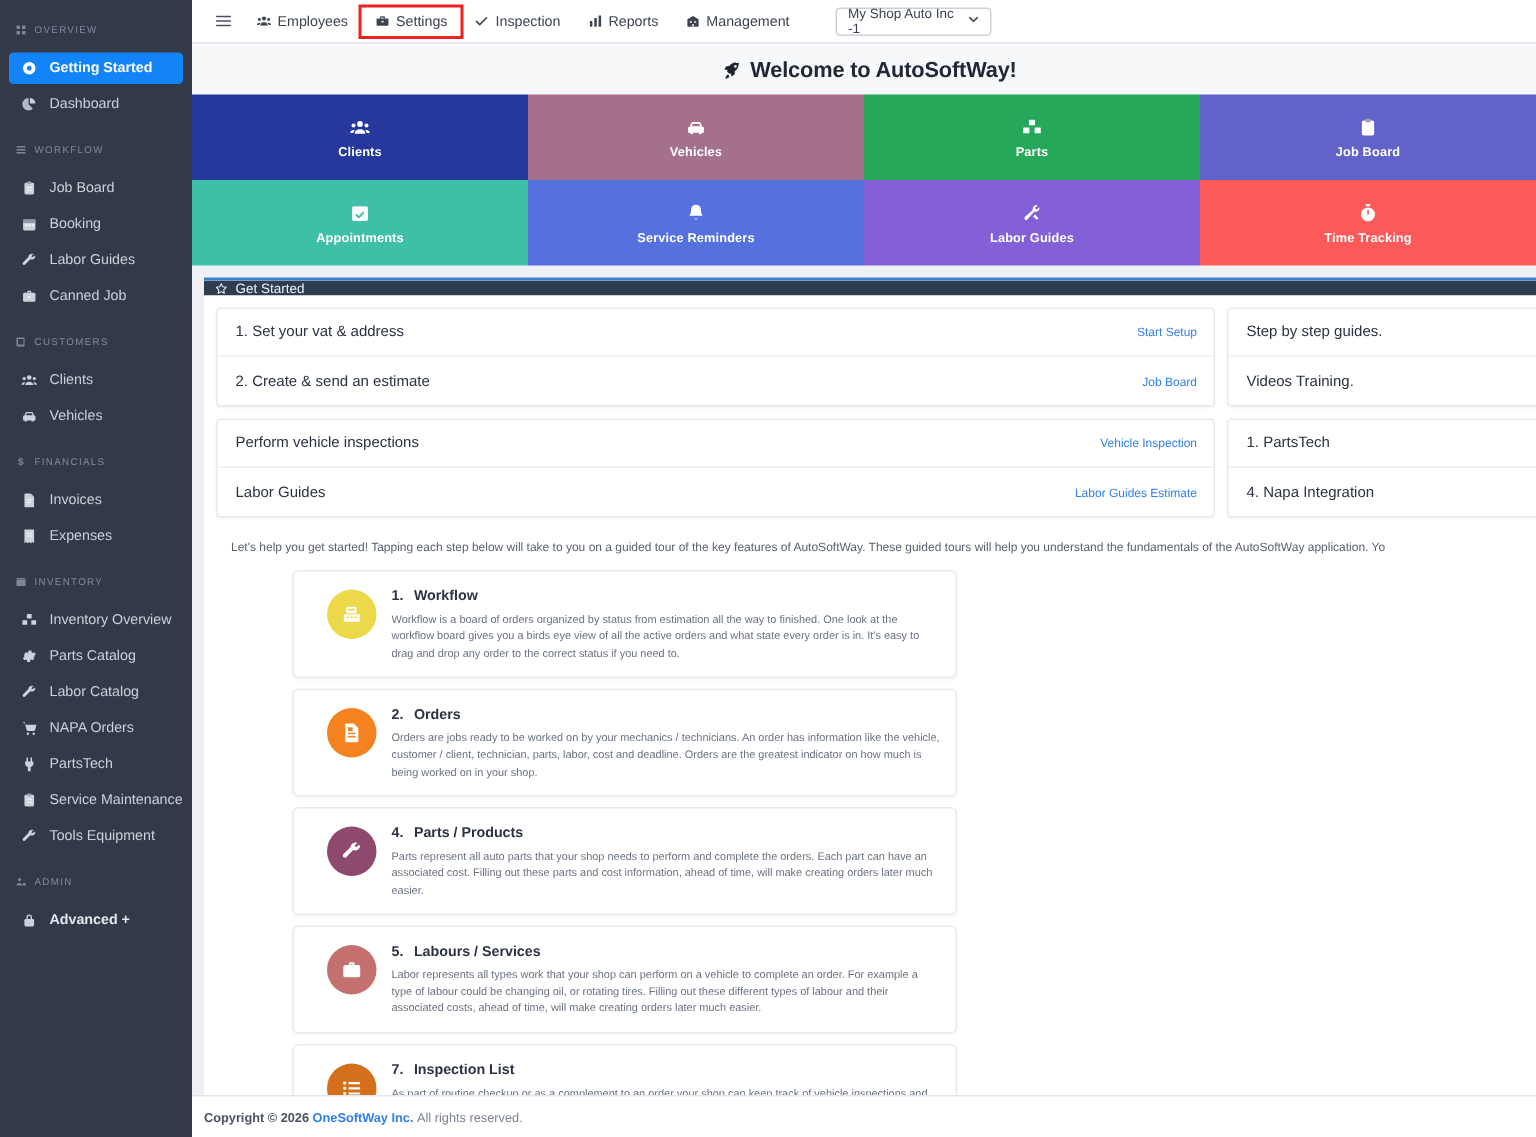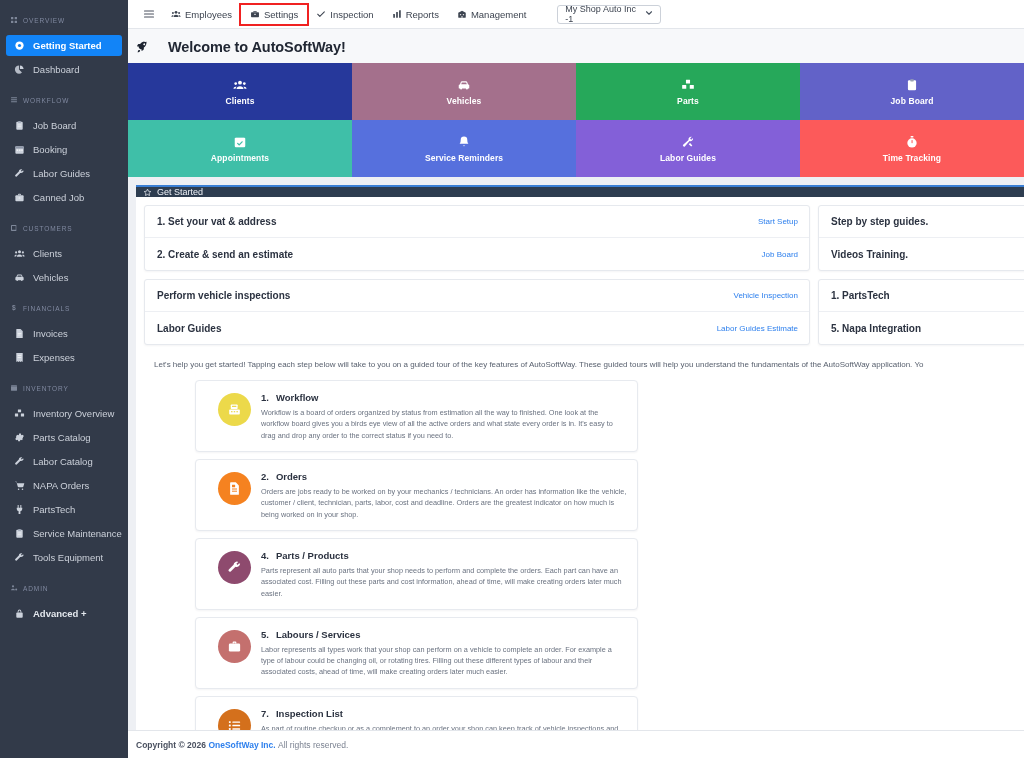--- a/index.html
+++ b/index.html
@@ -106,21 +106,21 @@
   
   #scroll {
     flex: 1 1 auto;
     overflow: hidden;
     display: flex; flex-direction: column;
   }
 
   #welcome {
     background: #f7f8fa;
     padding: 10px 0 8px 8px;
-    display: flex; align-items: center; gap: 18px;
+    display: flex; align-items: center; gap: 4px; justify-content: center;
   }
   #welcome .rocket { width: 14px; height: 14px; color: #212733; }
   #welcome h1 { font-size: 14.5px; color: #212733; font-weight: bold; letter-spacing: -.1px; }
 
   
   #tiles {
     margin: 0 0 0 0;
     padding: 0 0 0 0;
     background: #f7f8fa;
   }
@@ -167,21 +167,21 @@
     margin-bottom: 8px;
   }
   .mini-card.right { flex: 0 0 300px; }
   .mc-row {
     height: 32px;
     display: flex; align-items: center; justify-content: space-between;
     padding: 0 11px 0 12px;
     border-bottom: 1px solid #edeff3;
   }
   .mc-row:last-child { border-bottom: none; }
-  .mc-title { font-size: 10px; font-weight: bold; color: #2b3240; }
+  .mc-title { font-size: 10px; font-weight: normal; color: #2b3240; }
   .mc-link { font-size: 8px; color: #2f80ed; cursor: pointer; }
 
   #intro {
     font-size: 8px; color: #59616f;
     padding: 6px 0 10px 10px;
     line-height: 1.4;
     white-space: nowrap;
     overflow: hidden;
   }
 
@@ -662,21 +662,21 @@
               <div class="mc-row">
                 <div class="mc-title">Labor Guides</div>
                 <div class="mc-link">Labor Guides Estimate</div>
               </div>
             </div>
           <div class="mini-card right" id="g2r">
               <div class="mc-row">
                 <div class="mc-title">1. PartsTech</div>
               </div>
               <div class="mc-row">
-                <div class="mc-title">5. Napa Integration</div>
+                <div class="mc-title">4. Napa Integration</div>
               </div>
             </div>
         </div>
 
         <div id="intro">Let's help you get started! Tapping each step below will take to you on a guided tour of the key features of AutoSoftWay. These guided tours will help you understand the fundamentals of the AutoSoftWay application. Yo</div>
 
         <div id="features">
             <div class="feat">
               <div class="feat-badge" style="background: rgb(236, 217, 74);">
                 <svg width="15" height="15" viewBox="0 0 24 24" fill="#ffffff">

